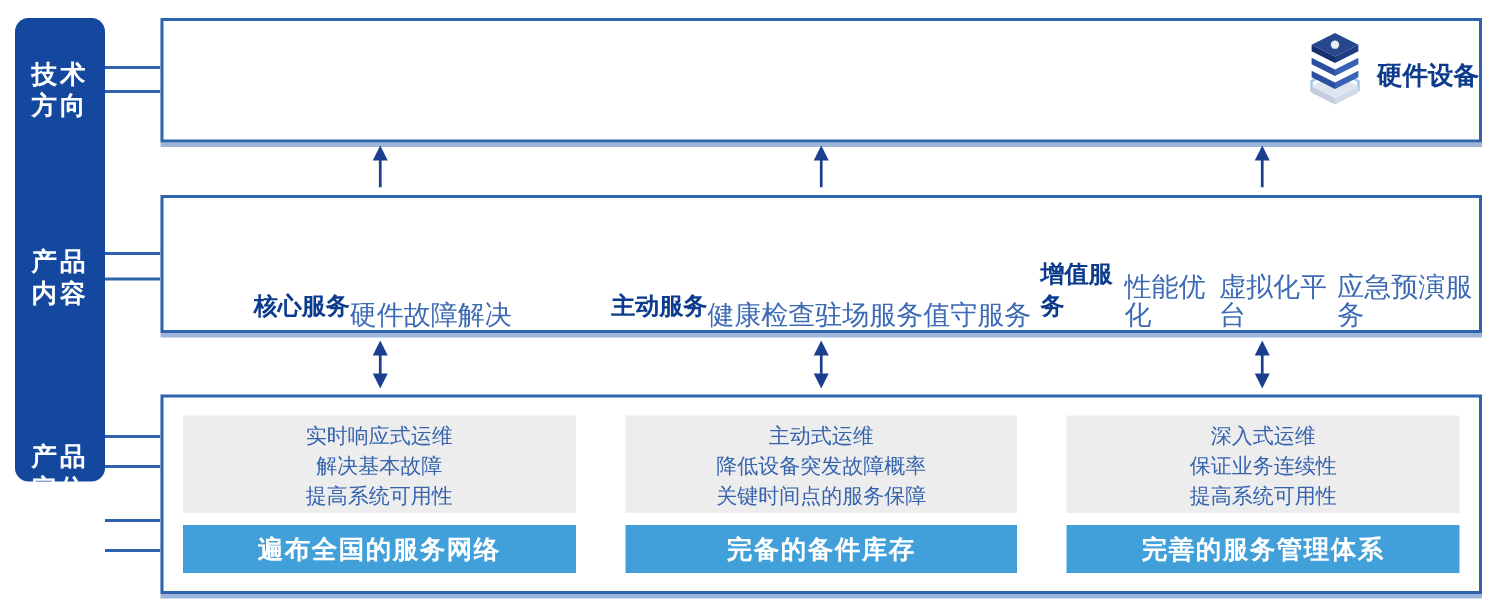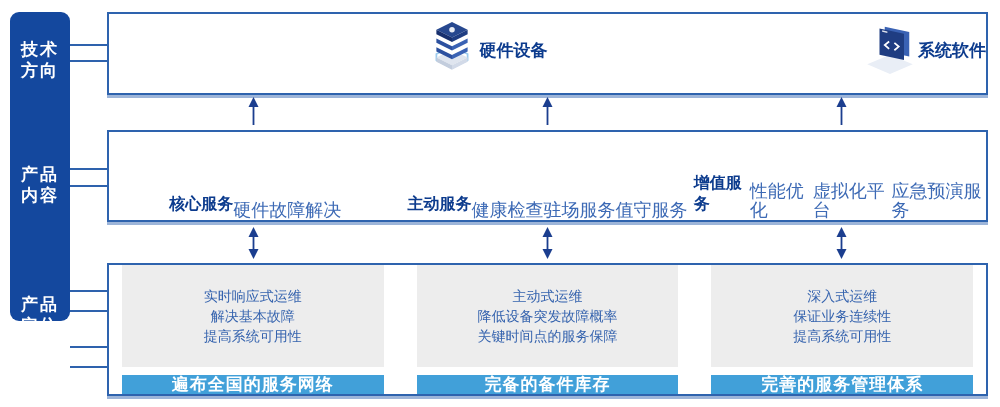--- a/index.html
+++ b/index.html
@@ -47,29 +47,29 @@
   .svc-title { color:#0C3B8D; font-weight:bold; font-size:16px; margin-bottom:5px; }
   .svc-item  { color:#3D6AB5; font-size:18px; line-height:19px; }
 
   
   .arrow-row { position:absolute; left:107px; width:881px; display:flex; }
   .arrow-row.r1 { top:99px;  height:28px; }
   .arrow-row.r2 { top:229px; height:32px; }
   .arrow-cell { flex:1; display:flex; align-items:center; justify-content:center; }
 
   
-  .bottom-inner { display:flex; height:100%; padding:0 13px; box-sizing:border-box; gap:33px; }
+  .bottom-inner { display:flex; height:100%; padding:12px 13px; box-sizing:border-box; gap:33px; }
   .pos-col { flex:1; display:flex; flex-direction:column; }
   .pos-points {
     background:#EDEDED; flex:1; display:flex; flex-direction:column;
     align-items:center; justify-content:center; margin-bottom:8px;
   }
   .pos-point { color:#3563AE; font-size:14px; line-height:20px; }
   .pos-banner {
-    height:19px; background:#41A0D9; color:#ffffff; font-weight:bold; font-size:17px;
+    height:32px; background:#41A0D9; color:#ffffff; font-weight:bold; font-size:17px;
     display:flex; align-items:center; justify-content:center; letter-spacing:1px;
   }
 </style>
 </head>
 <body>
 
 <div class="canvas">
 
   <div class="sidebar">
     <div class="side-label l1">
@@ -115,33 +115,20 @@
             <polygon points="14,19 32,28 32,33 14,24" fill="#2c509f"></polygon>
             <polygon points="32,28 50,19 50,24 32,33" fill="#3a62b4"></polygon>
             <polygon points="32,0 50,9 32,18 14,9" fill="#27488f"></polygon>
             <polygon points="14,9 32,18 32,23 14,14" fill="#18306e"></polygon>
             <polygon points="32,18 50,9 50,14 32,23" fill="#1f3d82"></polygon>
             <circle cx="32" cy="9" r="3.2" fill="#ffffff" opacity="0.9"></circle>
           </svg>
         </span>
         <div class="tech-label">硬件设备</div>
       </div>
-      <div class="col tech-col">
-        <span>
-          <svg viewBox="0 0 64 58" width="56" height="51">
-            <polygon points="32,36 58,47 32,58 6,47" fill="#e9eef6"></polygon>
-            <polygon points="26,4 54,10 54,38 26,32" fill="#3a62b4"></polygon>
-            <polygon points="20,6 48,12 48,42 20,36" fill="#1f3d82"></polygon>
-            <polygon points="23,8.2 29,9.5 29,11.2 23,9.9" fill="#ffffff" opacity="0.85"></polygon>
-            <polyline points="31,21 26,25 31,29.5" stroke="#ffffff" stroke-width="2" fill="none"></polyline>
-            <polyline points="37,22.5 42,26.8 37,31" stroke="#ffffff" stroke-width="2" fill="none"></polyline>
-          </svg>
-        </span>
-        <div class="tech-label">系统软件</div>
-      </div>
     </div>
   </div>
 
   <div class="arrow-row r1">
     <div class="arrow-cell">
         <span>
       <svg width="13" height="28" viewBox="0 0 13 28">
             <g fill="#1B3E8F">
               <polygon points="6.5,0 1.5,10 11.5,10"></polygon>
               <rect x="5.6" y="9" width="1.8" height="19"></rect>

